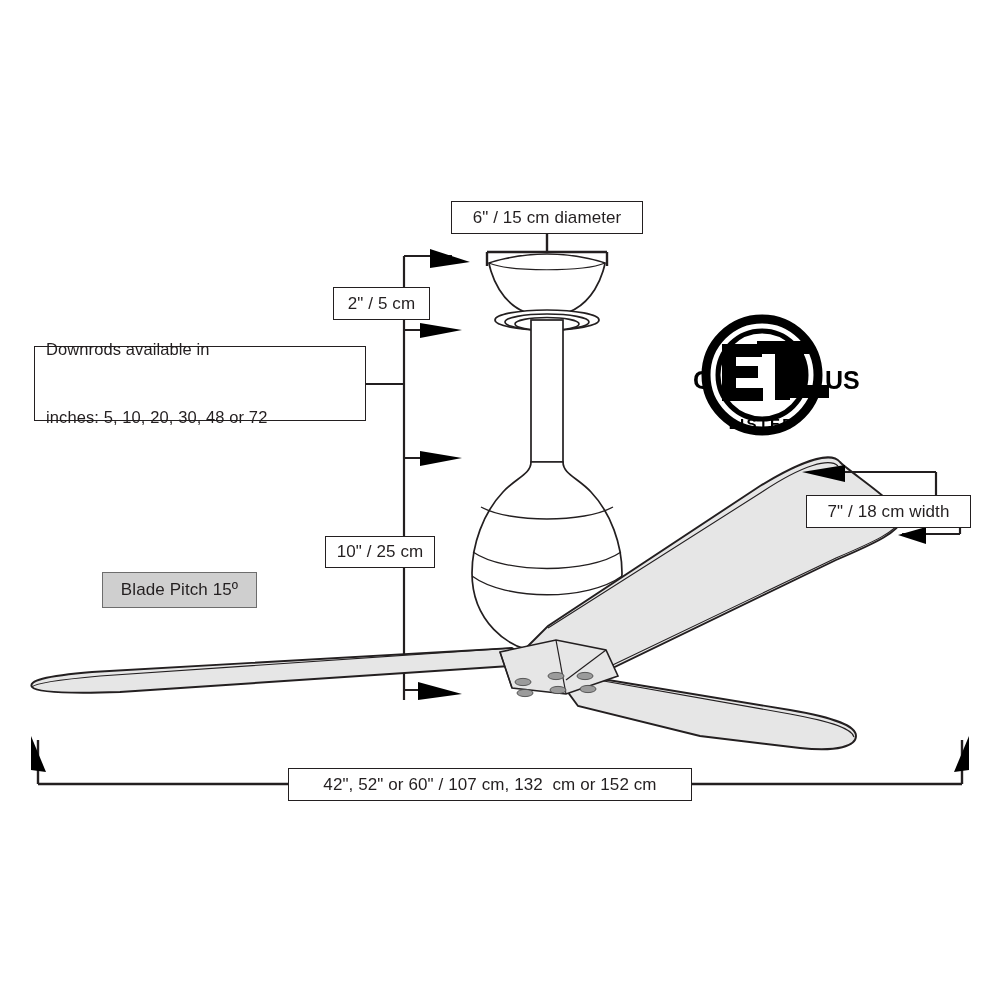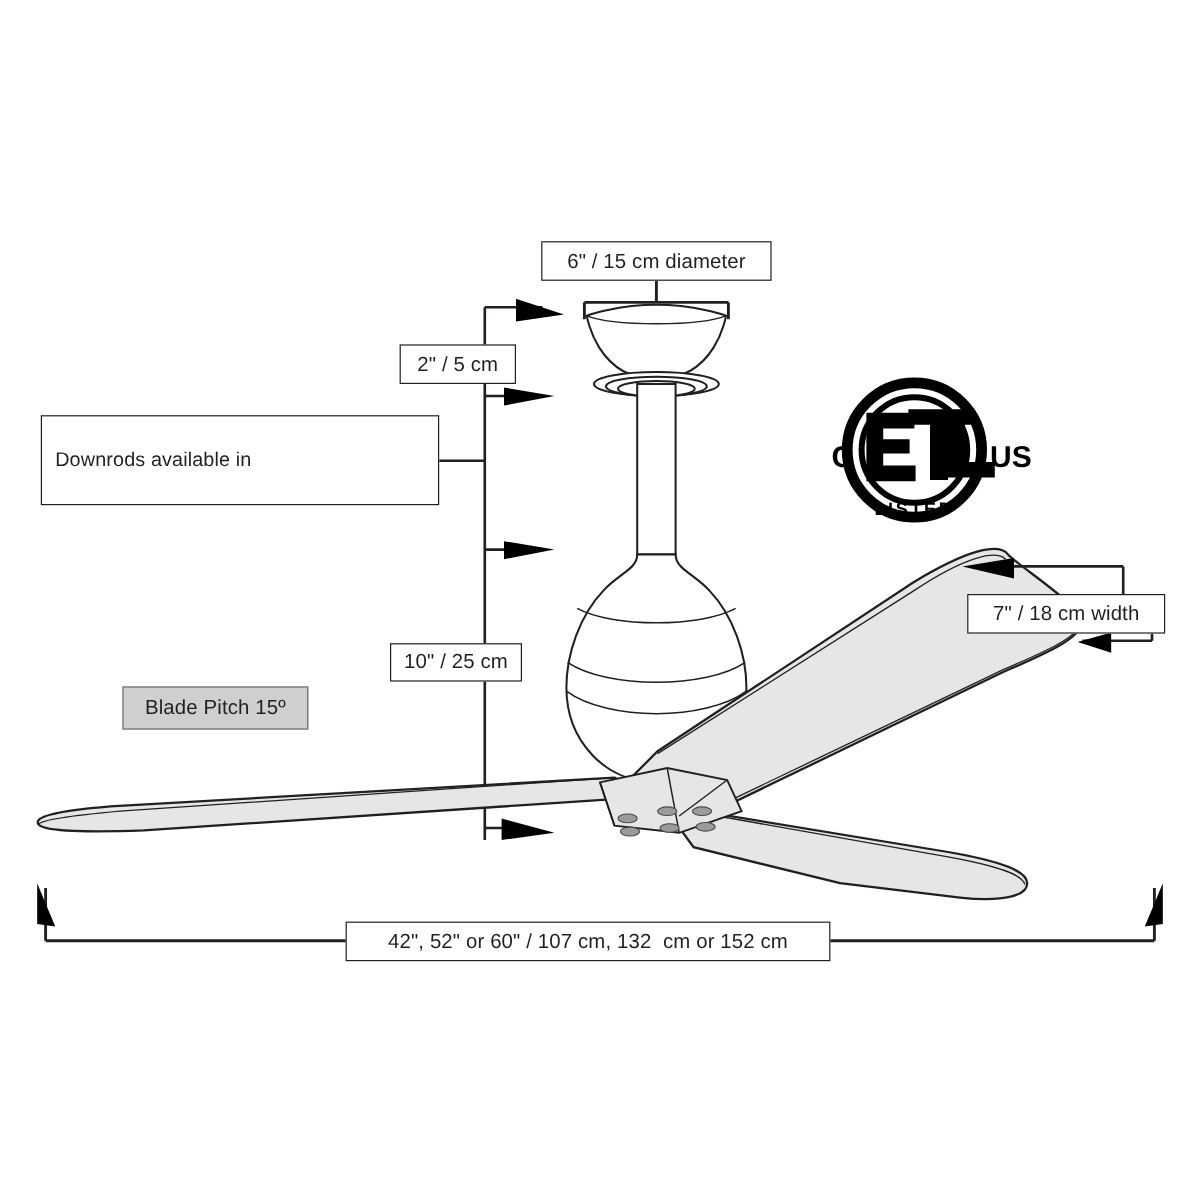--- a/index.html
+++ b/index.html
@@ -212,20 +212,21 @@
     </g>
   </svg>
 
   <div class="callout" id="c-diameter">6" / 15 cm diameter</div>
 
   <div class="callout" id="c-canopy">2" / 5 cm</div>
 
   <div class="callout left-align" id="c-downrods">
     <div>
       <div>Downrods available in</div>
+      <div>inches: 5, 10, 20, 30, 48 or 72</div>
     </div>
   </div>
 
   <div class="callout" id="c-drop">10" / 25 cm</div>
 
   <div class="callout shade" id="c-pitch">Blade Pitch 15º</div>
 
   <div class="callout" id="c-width">7" / 18 cm width</div>
 
   <div class="callout" id="c-span">42", 52" or 60" / 107 cm, 132  cm or 152 cm</div>

